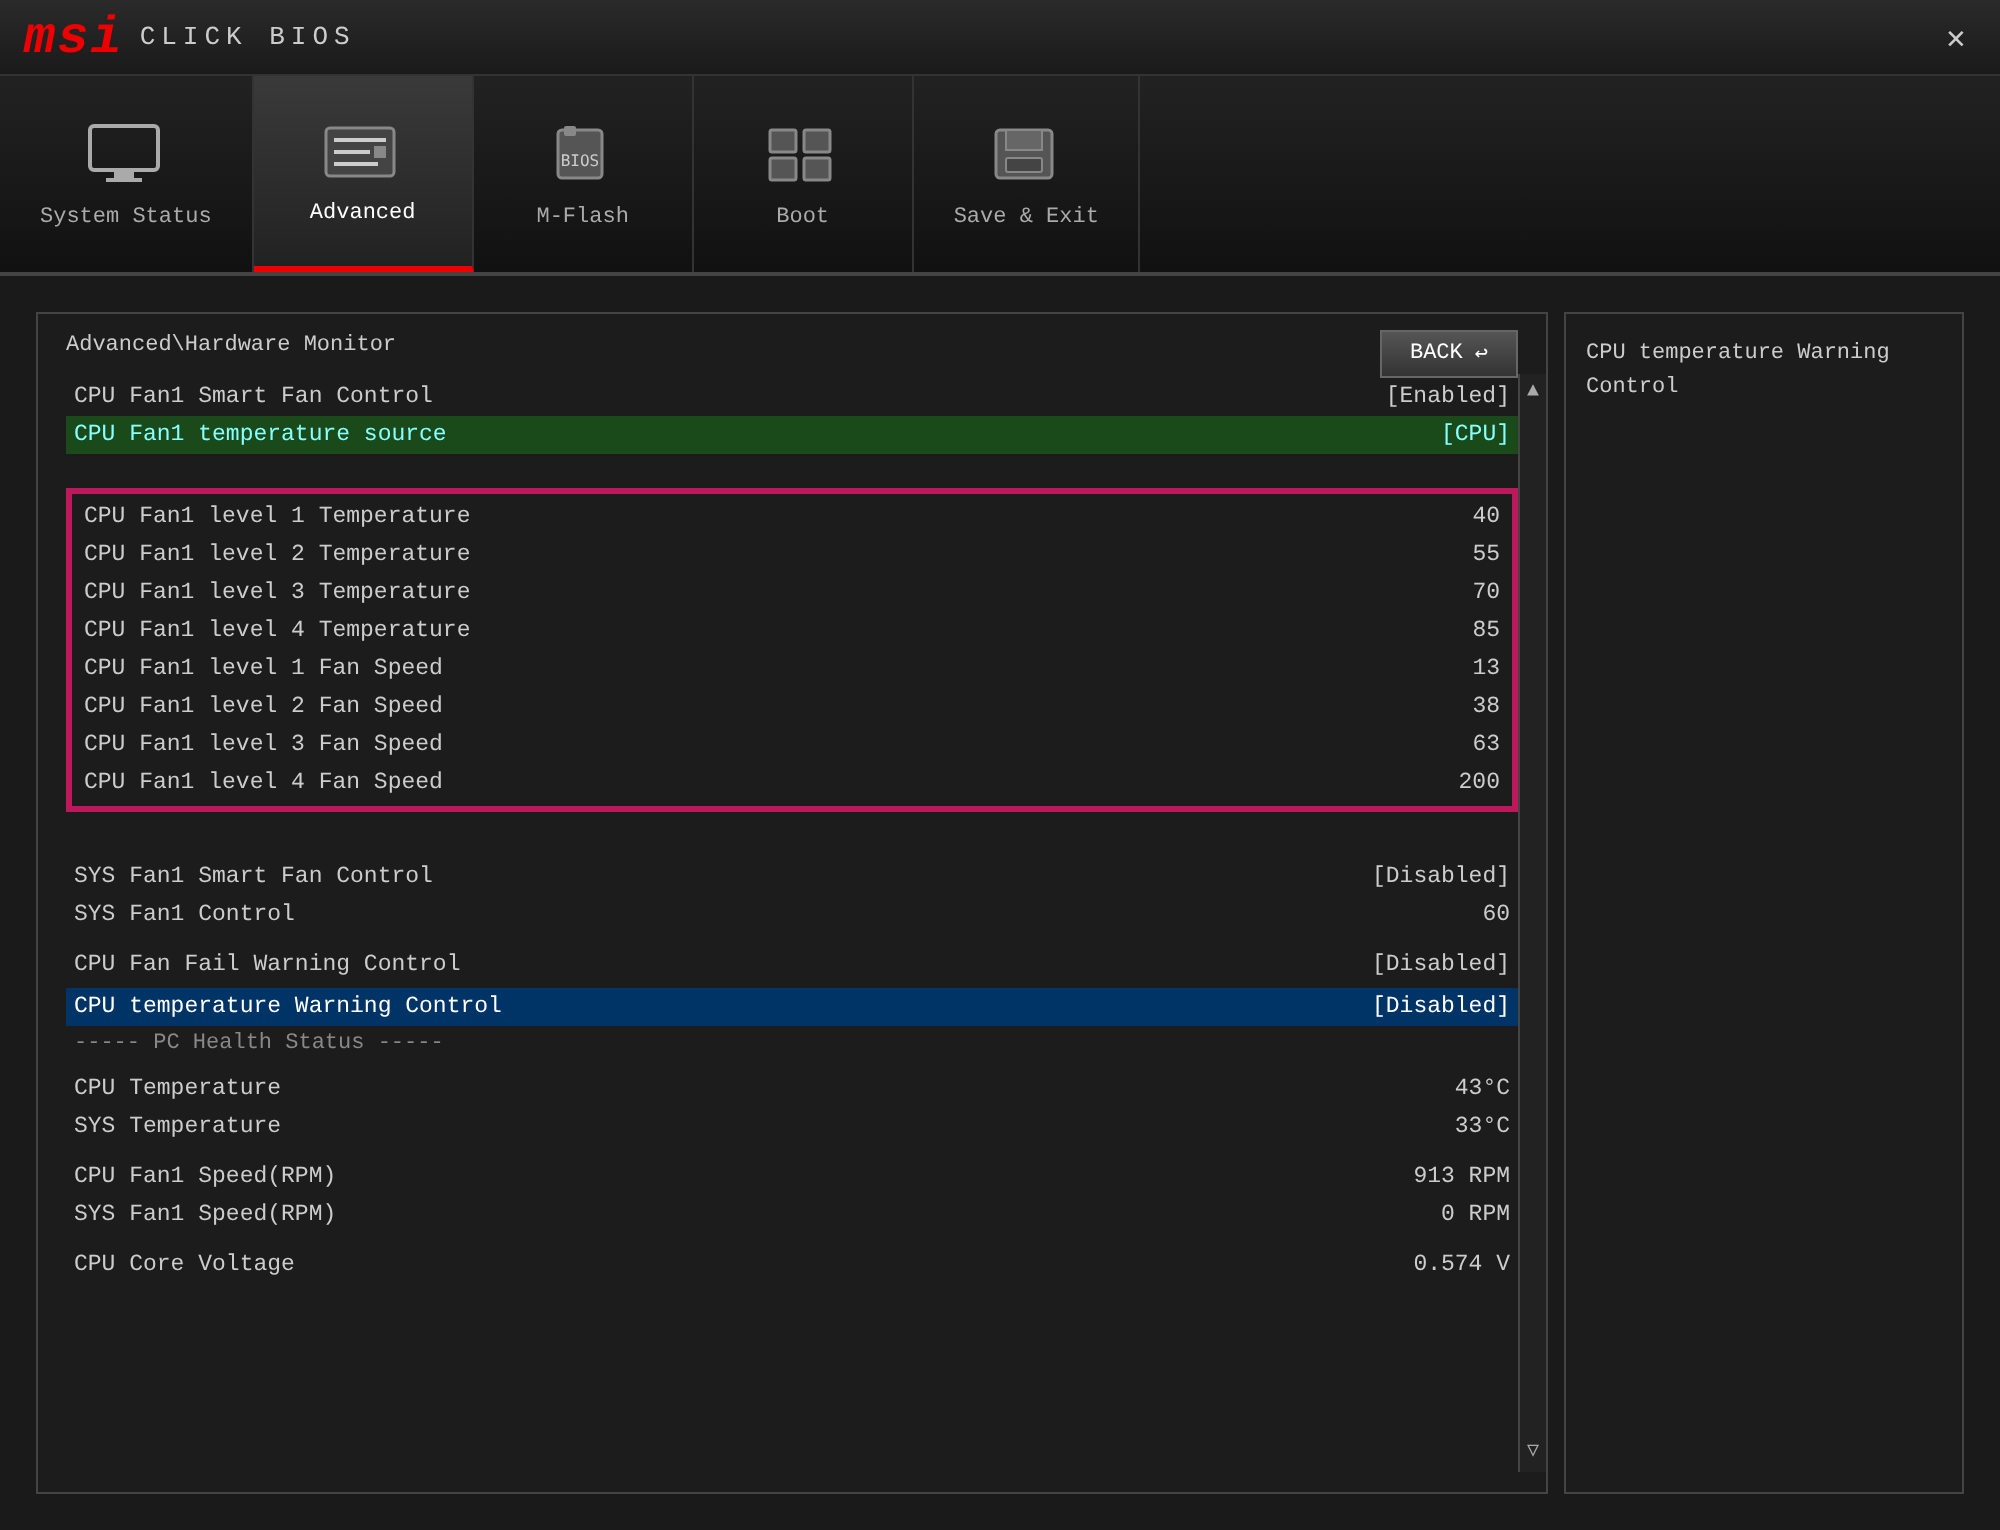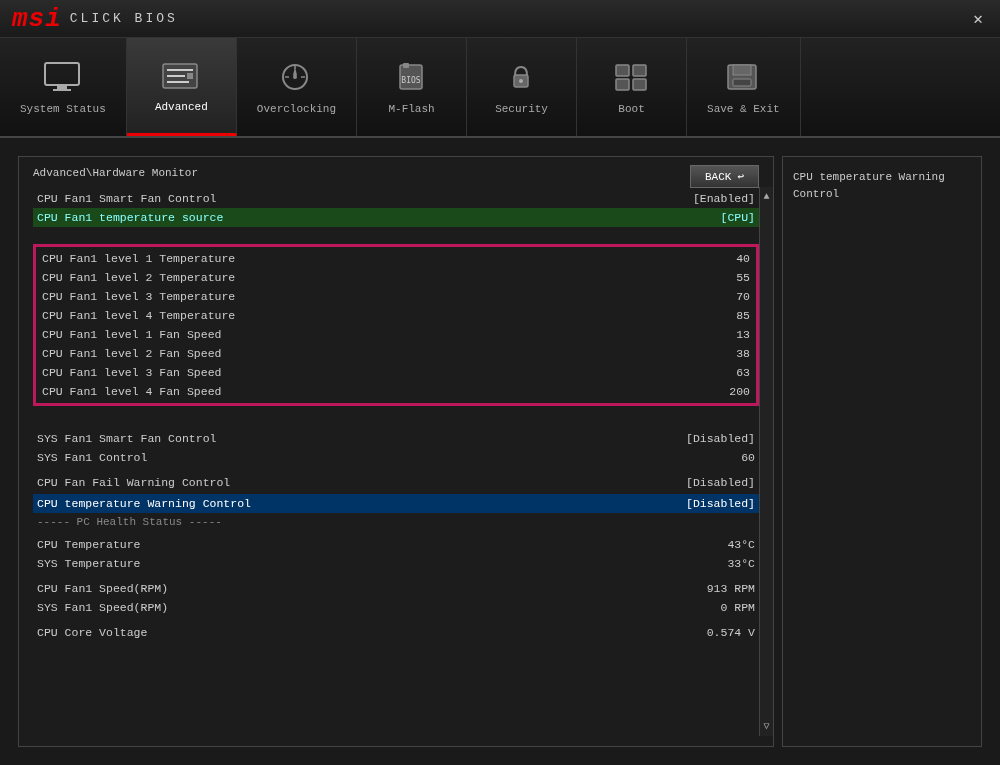--- a/index.html
+++ b/index.html
@@ -259,55 +259,32 @@
           <rect x="2" y="4" width="34" height="24" rx="2" fill="#444" stroke="#888" stroke-width="1.5"></rect>
           <line x1="6" y1="10" x2="32" y2="10" stroke="#ccc" stroke-width="2"></line>
           <line x1="6" y1="16" x2="24" y2="16" stroke="#ccc" stroke-width="2"></line>
           <line x1="6" y1="22" x2="28" y2="22" stroke="#ccc" stroke-width="2"></line>
           <rect x="26" y="13" width="6" height="6" fill="#888"></rect>
         </svg>
       </div>
       <span>Advanced</span>
     </div>
 
-    <div class="nav-item">
-      <div class="nav-icon">
-        <svg width="38" height="32" viewBox="0 0 38 32">
-          <circle cx="19" cy="16" r="12" fill="none" stroke="#888" stroke-width="2"></circle>
-          <path d="M19 6 L21 14 L19 16 L17 14 Z" fill="#888"></path>
-          <circle cx="19" cy="16" r="2" fill="#888"></circle>
-          <line x1="19" y1="4" x2="19" y2="8" stroke="#888" stroke-width="1.5"></line>
-          <line x1="29" y1="16" x2="25" y2="16" stroke="#888" stroke-width="1.5"></line>
-          <line x1="9" y1="16" x2="13" y2="16" stroke="#888" stroke-width="1.5"></line>
-        </svg>
-      </div>
-      <span>Overclocking</span>
-    </div>
 
     <div class="nav-item">
       <div class="nav-icon">
         <svg width="38" height="32" viewBox="0 0 38 32">
           <rect x="8" y="4" width="22" height="24" rx="2" fill="#555" stroke="#888" stroke-width="1.5"></rect>
           <rect x="11" y="2" width="6" height="5" rx="1" fill="#888"></rect>
           <text x="19" y="22" text-anchor="middle" fill="#ccc" font-size="8" font-family="monospace">BIOS</text>
         </svg>
       </div>
       <span>M-Flash</span>
     </div>
 
-    <div class="nav-item">
-      <div class="nav-icon">
-        <svg width="38" height="32" viewBox="0 0 38 32">
-          <rect x="12" y="14" width="14" height="12" rx="2" fill="#666" stroke="#888" stroke-width="1.5"></rect>
-          <path d="M13 14 Q13 6 19 6 Q25 6 25 14" fill="none" stroke="#888" stroke-width="2"></path>
-          <circle cx="19" cy="20" r="2" fill="#aaa"></circle>
-        </svg>
-      </div>
-      <span>Security</span>
-    </div>
 
     <div class="nav-item">
       <div class="nav-icon">
         <svg width="38" height="32" viewBox="0 0 38 32">
           <rect x="4" y="4" width="13" height="11" rx="1" fill="#555" stroke="#888" stroke-width="1.5"></rect>
           <rect x="21" y="4" width="13" height="11" rx="1" fill="#555" stroke="#888" stroke-width="1.5"></rect>
           <rect x="4" y="18" width="13" height="11" rx="1" fill="#555" stroke="#888" stroke-width="1.5"></rect>
           <rect x="21" y="18" width="13" height="11" rx="1" fill="#555" stroke="#888" stroke-width="1.5"></rect>
         </svg>
       </div>

